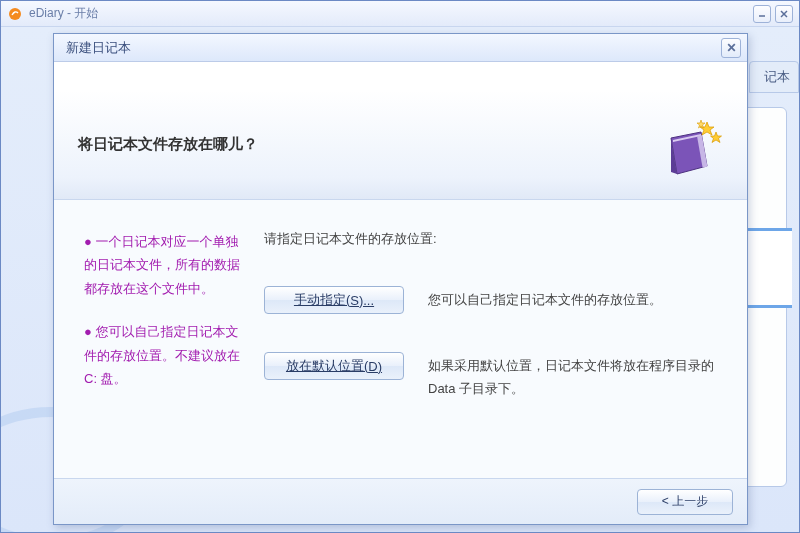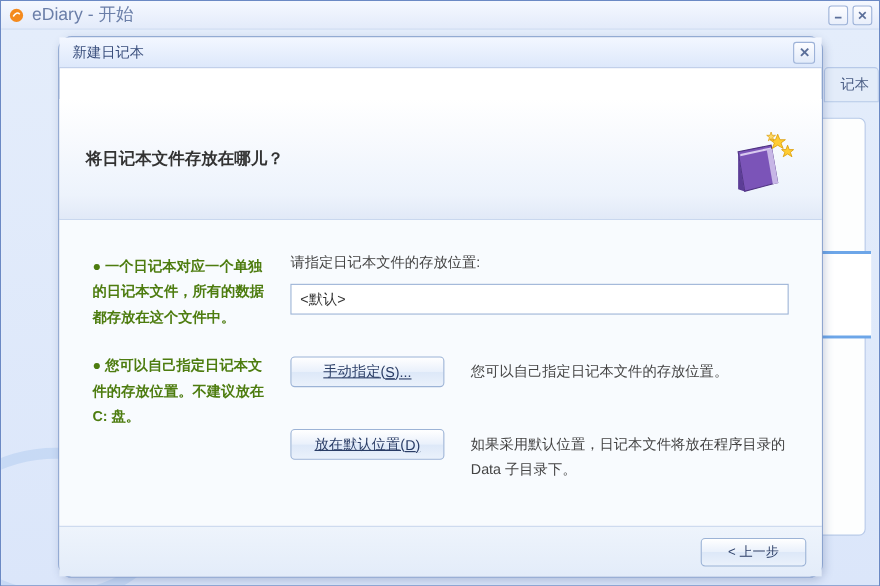--- a/index.html
+++ b/index.html
@@ -27,21 +27,21 @@
     display: flex;
     align-items: center;
     padding: 0 6px;
     border-bottom: 1px solid #c8d6ef;
   }
   .parent-titlebar .app-icon {
     width: 16px; height: 16px;
     margin-right: 6px;
     display: inline-flex; align-items: center; justify-content: center;
   }
-  .parent-titlebar .title-text { color: #6a7ea8; font-size: 16px; }
+  .parent-titlebar .title-text { color: #6a7ea8; font-size: 12px; }
   .parent-titlebar .spacer { flex: 1; }
   .win-btn {
     width: 18px; height: 18px;
     border: 1px solid #9db2d8;
     border-radius: 3px;
     margin-left: 4px;
     background: linear-gradient(to bottom, #fdfdff, #e9effb);
     display: inline-flex; align-items: center; justify-content: center;
     color: #5b6f9a;
     font-size: 11px;
@@ -91,21 +91,21 @@
     background: #fff;
   }
 
   
   .dialog {
     position: absolute;
     left: 52px; top: 32px;
     width: 695px; height: 492px;
     background: #fff;
     border: 1px solid #7a96c7;
-    border-radius: 12px;
+    border-radius: 0;
     box-shadow: 2px 3px 8px rgba(60,80,130,0.25);
     display: flex;
     flex-direction: column;
   }
   .dialog-titlebar {
     height: 28px;
     background: linear-gradient(to bottom, #f3f7ff 0%, #dde8fb 100%);
     border-bottom: 1px solid #bccbe8;
     display: flex;
     align-items: center;
@@ -143,24 +143,23 @@
   }
   .dialog-content {
     flex: 1;
     background: #f8fbfe;
     display: flex;
     padding: 30px 0 0 0;
   }
   .left-col {
     width: 200px;
     padding: 0 14px 0 30px;
-    color: #4d7c0f;
+    color: #a21caf;
     font-size: 13px;
     line-height: 1.8;
-    font-weight: bold;
   }
   .left-col p { margin-bottom: 20px; }
   .right-col {
     flex: 1;
     padding: 0 30px 0 10px;
     color: #444;
     font-size: 13px;
   }
   .field-label { margin-bottom: 10px; }
   .path-input {
@@ -285,21 +284,20 @@
     </div>
   </div>
 
   <div class="dialog-content">
     <div class="left-col">
       <p>● 一个日记本对应一个单独的日记本文件，所有的数据都存放在这个文件中。</p>
       <p>● 您可以自己指定日记本文件的存放位置。不建议放在 C: 盘。</p>
     </div>
     <div class="right-col">
       <div class="field-label">请指定日记本文件的存放位置:</div>
-      <input type="text" class="path-input" value="&lt;默认&gt;" style="">
 
       <div class="option-row">
         <button class="opt-btn">
           <span>手动指定(</span>
             <span class="uline">S</span>
             <span>)...</span>
         </button>
         <div class="opt-desc">您可以自己指定日记本文件的存放位置。</div>
       </div>
 

